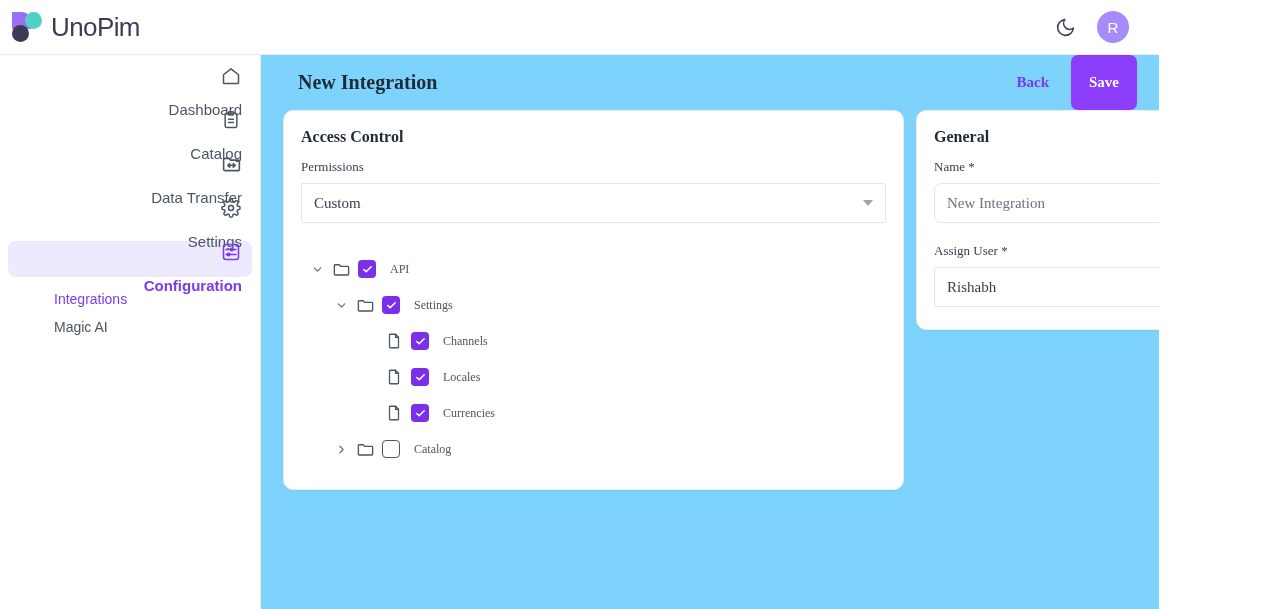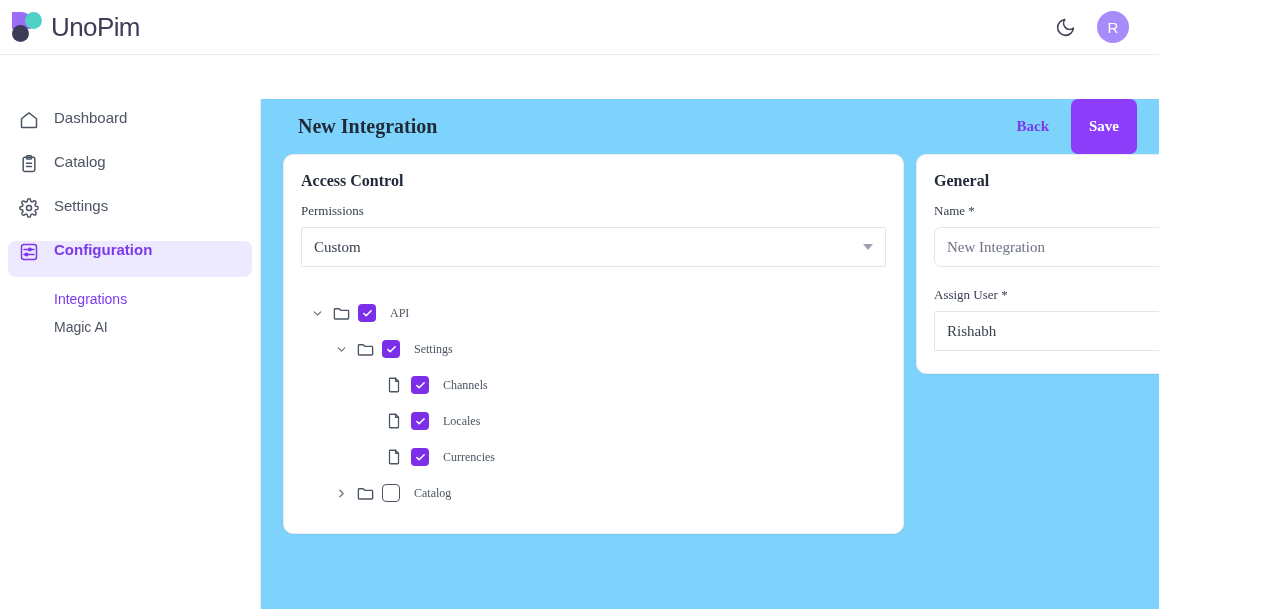--- a/index.html
+++ b/index.html
@@ -2,21 +2,21 @@
 <html><head>
 <meta charset="utf-8">
 <style>
   * { box-sizing: border-box; margin: 0; padding: 0; }
   html, body {
     width: 1281px; height: 609px;
     font-family: "Liberation Sans", sans-serif;
     background: #ffffff;
     overflow: hidden;
   }
-  .app { display: flex; flex-direction: column; width: 1159px; height: 609px; gap: 44px; }
+  .app { display: flex; flex-direction: column; width: 1159px; height: 609px; }
 
   
   .topbar {
     height: 55px; flex: 0 0 55px;
     background: #ffffff;
     border-bottom: 1px solid #eceaf3;
     display: flex; align-items: center;
     padding: 0 30px 0 12px;
     position: relative; z-index: 5;
   }
@@ -57,24 +57,24 @@
 
   
   .sidebar {
     width: 261px; flex: 0 0 261px;
     background: #ffffff;
     border-right: 1px solid #eceaf3;
     padding: 10px 8px 0 8px;
     overflow: hidden;
   }
   .nav-item {
-    display: flex; align-items: flex-start; gap: 14px;
+    display: flex; align-items: flex-end; gap: 14px;
     height: 36px; padding: 0 10px;
     border-radius: 8px; cursor: pointer;
-    color: #4b5563; margin-bottom: 8px;
+    color: #4b5563; margin-bottom: 8px; flex-direction: column;
   }
   .nav-item .nav-label { font-size: 15px; font-weight: 500; }
   .nav-item.active { background: #ede9fe; color: #7c3aed; }
   .nav-item.active .nav-label { color: #7c3aed; font-weight: 700; }
   .nav-icon { width: 22px; height: 22px; display: flex; align-items: center; justify-content: center; flex: 0 0 22px; }
   .subnav { padding-left: 46px; }
   .subnav-item {
     font-size: 14px; color: #4b5563; height: 28px;
     display: flex; align-items: center; cursor: pointer;
   }
@@ -219,20 +219,31 @@
           <svg width="20" height="20" viewBox="0 0 24 24" fill="none" stroke="currentColor" stroke-width="1.8" stroke-linecap="round" stroke-linejoin="round">
             <rect x="5" y="4" width="14" height="17" rx="2"></rect>
             <rect x="9" y="2" width="6" height="4" rx="1"></rect>
             <line x1="9" y1="11" x2="15" y2="11"></line>
             <line x1="9" y1="15" x2="15" y2="15"></line>
           </svg>
         </span>
         <span class="nav-label">Catalog</span>
       </div>
 
+      <div class="nav-item">
+        <span class="nav-icon">
+          <svg width="21" height="21" viewBox="0 0 24 24" fill="none" stroke="currentColor" stroke-width="1.8" stroke-linecap="round" stroke-linejoin="round">
+            <path d="M3 7a2 2 0 0 1 2-2h4l2 2h8a2 2 0 0 1 2 2v8a2 2 0 0 1-2 2H5a2 2 0 0 1-2-2z"></path>
+            <path d="M8 13h8"></path>
+              <path d="M10 11l-2 2 2 2"></path>
+              <path d="M14 11l2 2-2 2"></path>
+          </svg>
+        </span>
+        <span class="nav-label">Data Transfer</span>
+      </div>
 
       <div class="nav-item">
         <span class="nav-icon">
           <svg width="20" height="20" viewBox="0 0 24 24" fill="none" stroke="currentColor" stroke-width="1.8" stroke-linecap="round" stroke-linejoin="round">
             <circle cx="12" cy="12" r="3"></circle>
             <path d="M19.4 15a1.6 1.6 0 0 0 .3 1.8l.1.1a2 2 0 1 1-2.8 2.8l-.1-.1a1.6 1.6 0 0 0-1.8-.3 1.6 1.6 0 0 0-1 1.5V21a2 2 0 1 1-4 0v-.1A1.6 1.6 0 0 0 9 19.4a1.6 1.6 0 0 0-1.8.3l-.1.1a2 2 0 1 1-2.8-2.8l.1-.1a1.6 1.6 0 0 0 .3-1.8 1.6 1.6 0 0 0-1.5-1H3a2 2 0 1 1 0-4h.1A1.6 1.6 0 0 0 4.6 9a1.6 1.6 0 0 0-.3-1.8l-.1-.1a2 2 0 1 1 2.8-2.8l.1.1a1.6 1.6 0 0 0 1.8.3H9a1.6 1.6 0 0 0 1-1.5V3a2 2 0 1 1 4 0v.1a1.6 1.6 0 0 0 1 1.5 1.6 1.6 0 0 0 1.8-.3l.1-.1a2 2 0 1 1 2.8 2.8l-.1.1a1.6 1.6 0 0 0-.3 1.8V9a1.6 1.6 0 0 0 1.5 1H21a2 2 0 1 1 0 4h-.1a1.6 1.6 0 0 0-1.5 1z"></path>
           </svg>
         </span>
         <span class="nav-label">Settings</span>
       </div>

